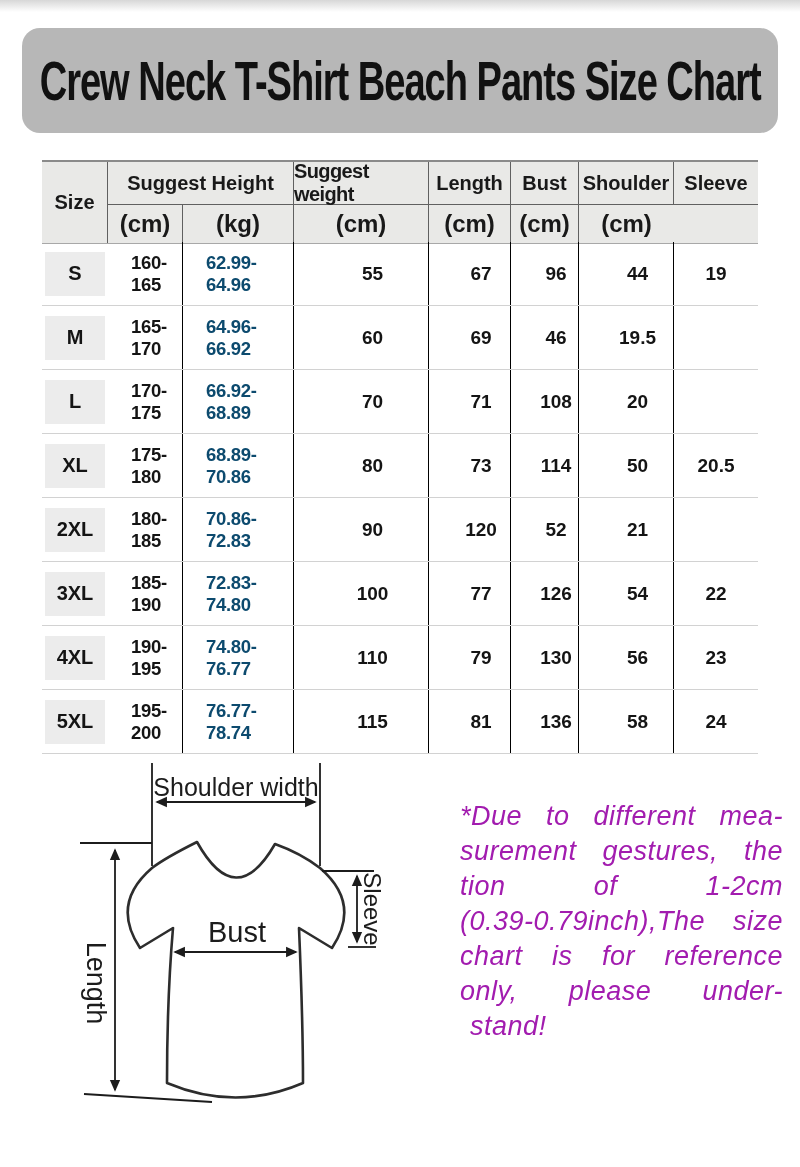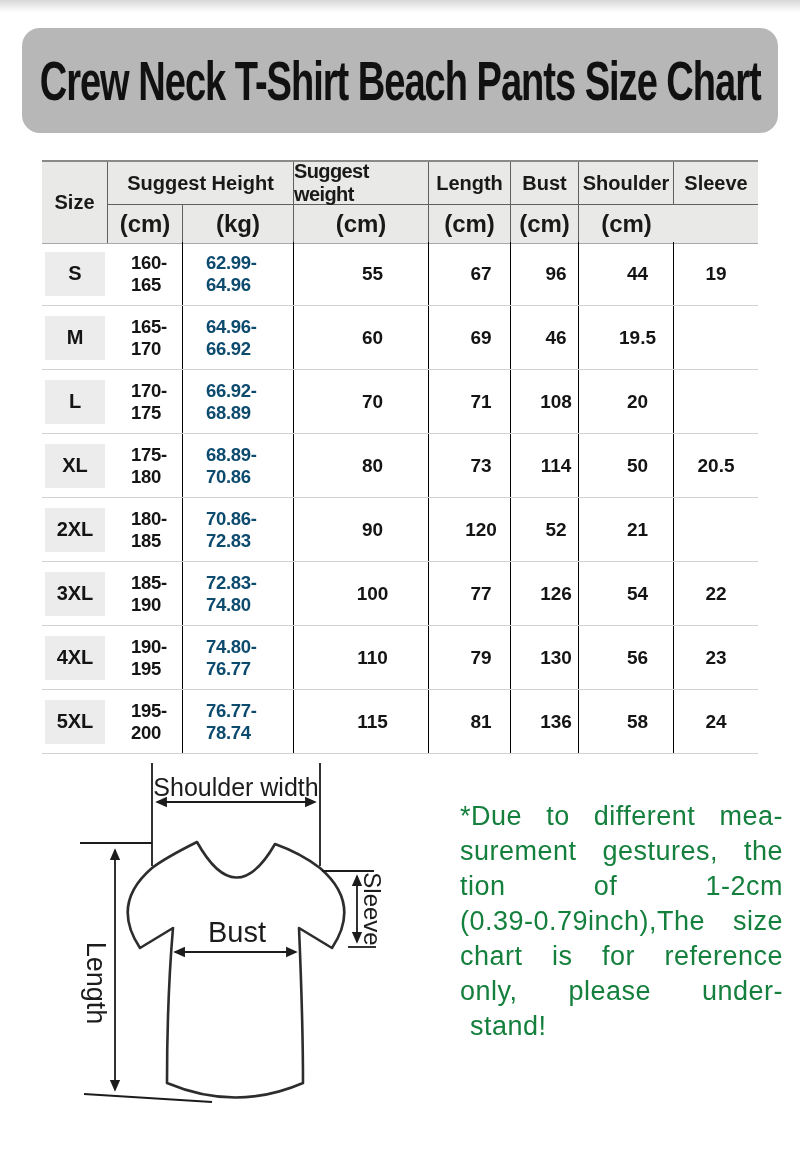--- a/index.html
+++ b/index.html
@@ -41,21 +41,21 @@
   .size-box { width:60px; height:44px; background:#ececec;
               display:flex; align-items:center; justify-content:center; font-size:20px; }
 
   
   .diagram { position:absolute; left:55px; top:755px; }
   .ml { stroke:#1c1c1c; stroke-width:1.8; fill:none; }
   .shirt { stroke:#2d2d2d; stroke-width:2.6; fill:#ffffff; stroke-linejoin:round; }
   .dtext { fill:#1c1c1c; font-family:"Liberation Sans", sans-serif; }
 
   
-  .note { position:absolute; left:460px; top:799px; width:323px; color:#15803d; }
+  .note { position:absolute; left:460px; top:799px; width:323px; color:#a21caf;font-style:italic; }
   .note-line { height:35px; line-height:35px; font-size:27px; letter-spacing:0.5px;
                text-align:justify; text-align-last:justify; white-space:nowrap; }
   .note-line.last { text-align-last:left;margin-left:10px; }
 </style>
 </head>
 <body>
 
 <div class="page">
 
   <div class="top-strip"></div>

